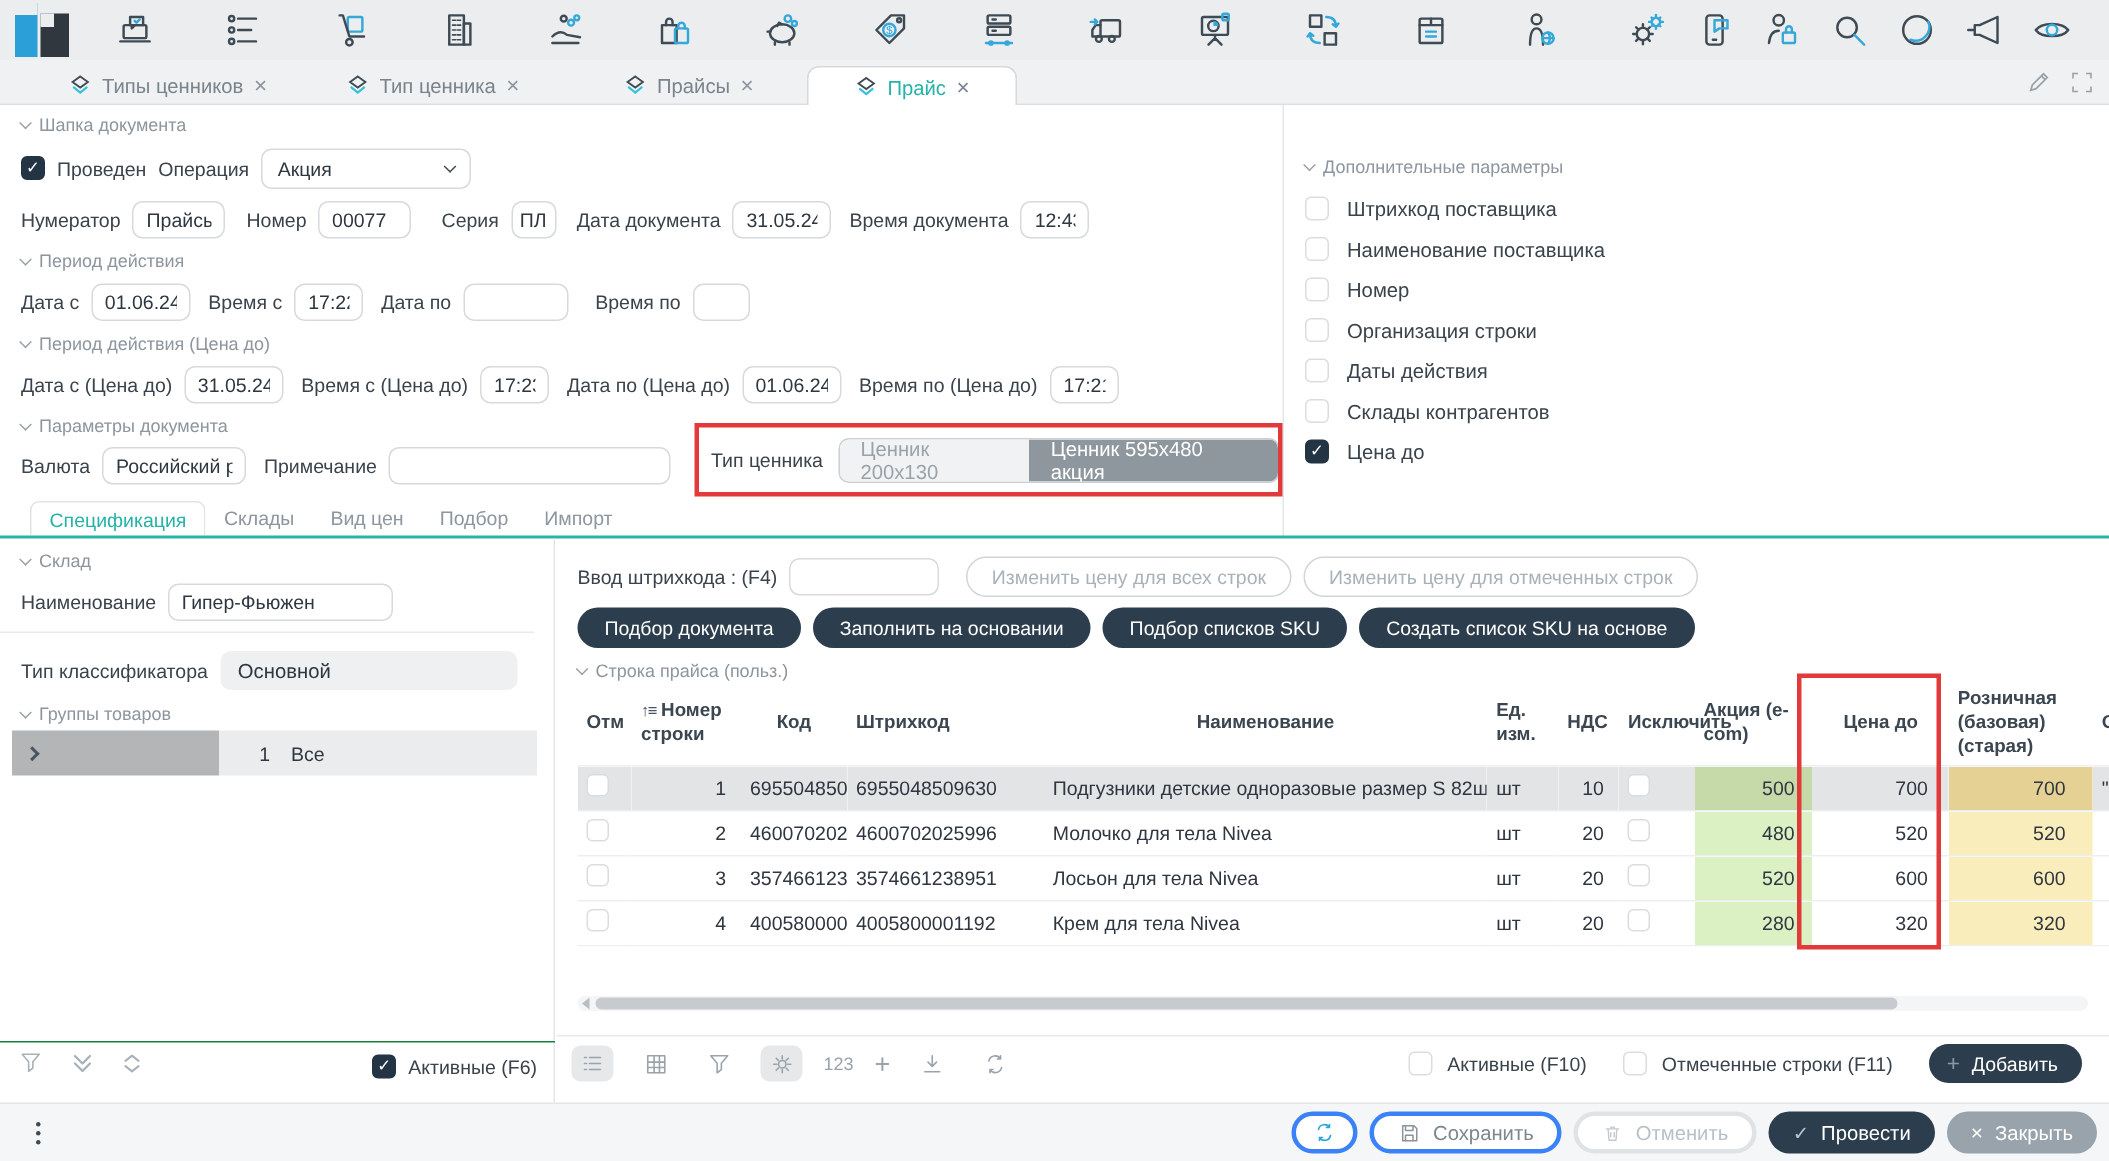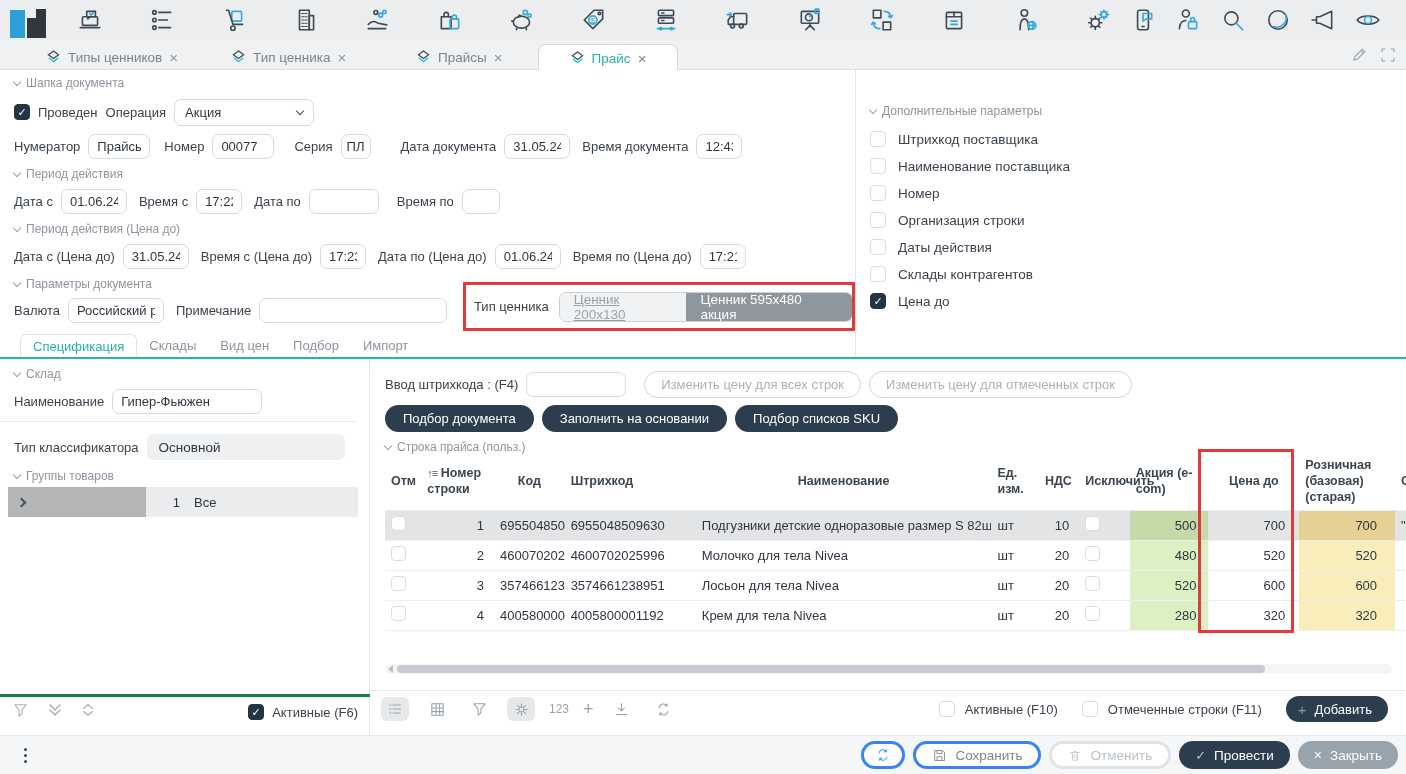--- a/index.html
+++ b/index.html
@@ -47,41 +47,41 @@
   .cbrow { position:absolute; left:14px; display:flex; align-items:center; gap:12px; height:22px; }
   .cbrow .lbl { font-size:13.5px; }
 
   
   .redbox { position:absolute; border:3px solid #e23a3a; pointer-events:none; z-index:30; }
 
   
   .tagtype { position:absolute; left:466px; top:213px; width:387px; height:47px; display:flex; align-items:center; gap:10px; padding-left:8px; }
   .seg { display:flex; height:30px; border:1px solid #c9cfd3; border-radius:7px; overflow:hidden; }
   .segbtn { display:flex; align-items:center; justify-content:center; font-size:13.5px; padding:0 14px; cursor:pointer; }
-  .segbtn.off { background:#f1f2f3; color:#9aa3aa;text-decoration:underline; }
+  .segbtn.off { background:#f1f2f3; color:#9aa3aa; }
   .segbtn.on  { background:#8e979d; color:#fff; }
 
   
   .spectabs { position:absolute; left:0; top:264px; height:23px; display:flex; padding-left:20px; }
   .stab { height:23px; display:flex; align-items:center; justify-content:center; padding:0 12px; font-size:13px; color:#8d959e; cursor:pointer; }
   .stab.active { background:#fff; border:1px solid #e0e3e6; border-bottom:none; border-radius:6px 6px 0 0; color:#25b3a7; }
   .tealline { position:absolute; left:0; top:287px; width:1406px; height:2px; background:#2ab4a6; }
 
   
   .leftpanel { position:absolute; left:0; top:289px; width:370px; height:376px; border-right:1px solid #e4e6e8; }
   .lp-hr { position:absolute; left:0; top:62px; width:356px; border-top:1px solid #e8eaec; }
   .ro { background:#eef0f1; border:none; border-radius:7px; height:26px; padding:0 12px; font-size:13.5px; color:#2e3740; display:flex; align-items:center; }
   .tree { position:absolute; left:8px; top:128px; width:350px; }
   .tree .thead { display:grid; grid-template-columns:138px 42px 170px; height:52px; align-items:center; font-size:12.5px; font-weight:bold; color:#3b4650; }
   .tree .trow { display:grid; grid-template-columns:138px 42px 170px; height:30px; align-items:center; font-size:13px; }
   .tree .c-exp { background:#b3b5b7; height:30px; display:flex; align-items:center; padding-left:10px; }
   .tree .c-g { background:#ebecee; height:30px; display:flex; align-items:center; }
   .ch-r { width:7px; height:7px; border-bottom:2px solid #4a5560; border-right:2px solid #4a5560; transform:rotate(-45deg); }
   .sorti { font-size:11px; color:#4a5560; letter-spacing:-1px; }
-  .lp-foot { position:absolute; left:0; top:335px; width:370px; height:33px; border-top:3px solid #15803d; display:flex; align-items:center; gap:18px; padding:15px 12px; }
+  .lp-foot { position:absolute; left:0; top:335px; width:370px; height:33px; border-top:1px solid #15803d; display:flex; align-items:center; gap:18px; padding:15px 12px; }
   .lp-foot svg { stroke:#a9b1b8; fill:none; stroke-width:1.5; stroke-linecap:round; stroke-linejoin:round; }
   .lp-foot .right { margin-left:auto; display:flex; align-items:center; gap:8px; }
 
   
   .specmain { position:absolute; left:371px; top:289px; width:1035px; height:376px; overflow:hidden; }
   .obtn { height:27px; border:1px solid #cfd5d9; border-radius:14px; background:#fff; color:#a9b2b9; font-size:13px; padding:0 16px; font-family:"Liberation Sans",sans-serif; cursor:pointer; white-space:nowrap; }
   .nbtn { height:27px; border:none; border-radius:14px; background:#2c3d4e; color:#fff; font-size:13px; padding:0 18px; font-family:"Liberation Sans",sans-serif; cursor:pointer; white-space:nowrap; }
 
   .tbl-wrap { position:absolute; left:14px; top:95px; width:1021px; overflow:hidden; }
   table.ptable { border-collapse:collapse; table-layout:fixed; width:1101px; }
@@ -360,21 +360,21 @@
         </div>
       </div>
 
       <div class="frow" style="left:14px;top:62px">
         <span class="lbl">Нумератор</span>
         <input class="inp" style="width: 62px;" value="Прайсы">
         <span class="lbl" style="margin-left:6px">Номер</span>
         <input class="inp" style="width: 62px;" value="00077">
         <span class="lbl" style="margin-left:12px">Серия</span>
         <input class="inp" style="width: 30px; padding: 0px 5px;" value="ПЛ">
-        <span class="lbl" style="margin-left:22px">Дата документа</span>
+        <span class="lbl" style="margin-left:6px">Дата документа</span>
         <input class="inp" style="width: 66px;" value="31.05.24">
         <span class="lbl" style="margin-left:4px">Время документа</span>
         <input class="inp" style="width: 46px;" value="12:43">
       </div>
 
       <div class="sect" style="left:14px;top:97px">
           <span class="chv"></span>
           <span>Период действия</span>
         </div>
 
@@ -523,20 +523,21 @@
       <div class="frow" style="left:14px;top:11px">
         <span class="lbl">Ввод штрихкода : (F4)</span>
         <input class="inp" style="width: 100px;" value="">
         <button class="obtn" style="margin-left:10px">Изменить цену для всех строк</button>
         <button class="obtn">Изменить цену для отмеченных строк</button>
       </div>
       <div class="frow" style="left:14px;top:45px">
         <button class="nbtn">Подбор документа</button>
         <button class="nbtn">Заполнить на основании</button>
         <button class="nbtn">Подбор списков SKU</button>
+        <button class="nbtn">Создать список SKU на основе</button>
       </div>
       <div class="sect" style="left:14px;top:81px">
           <span class="chv"></span>
           <span>Строка прайса (польз.)</span>
         </div>
 
       <div class="tbl-wrap">
         <table class="ptable">
           <colgroup>
             <col style="width:36px">

